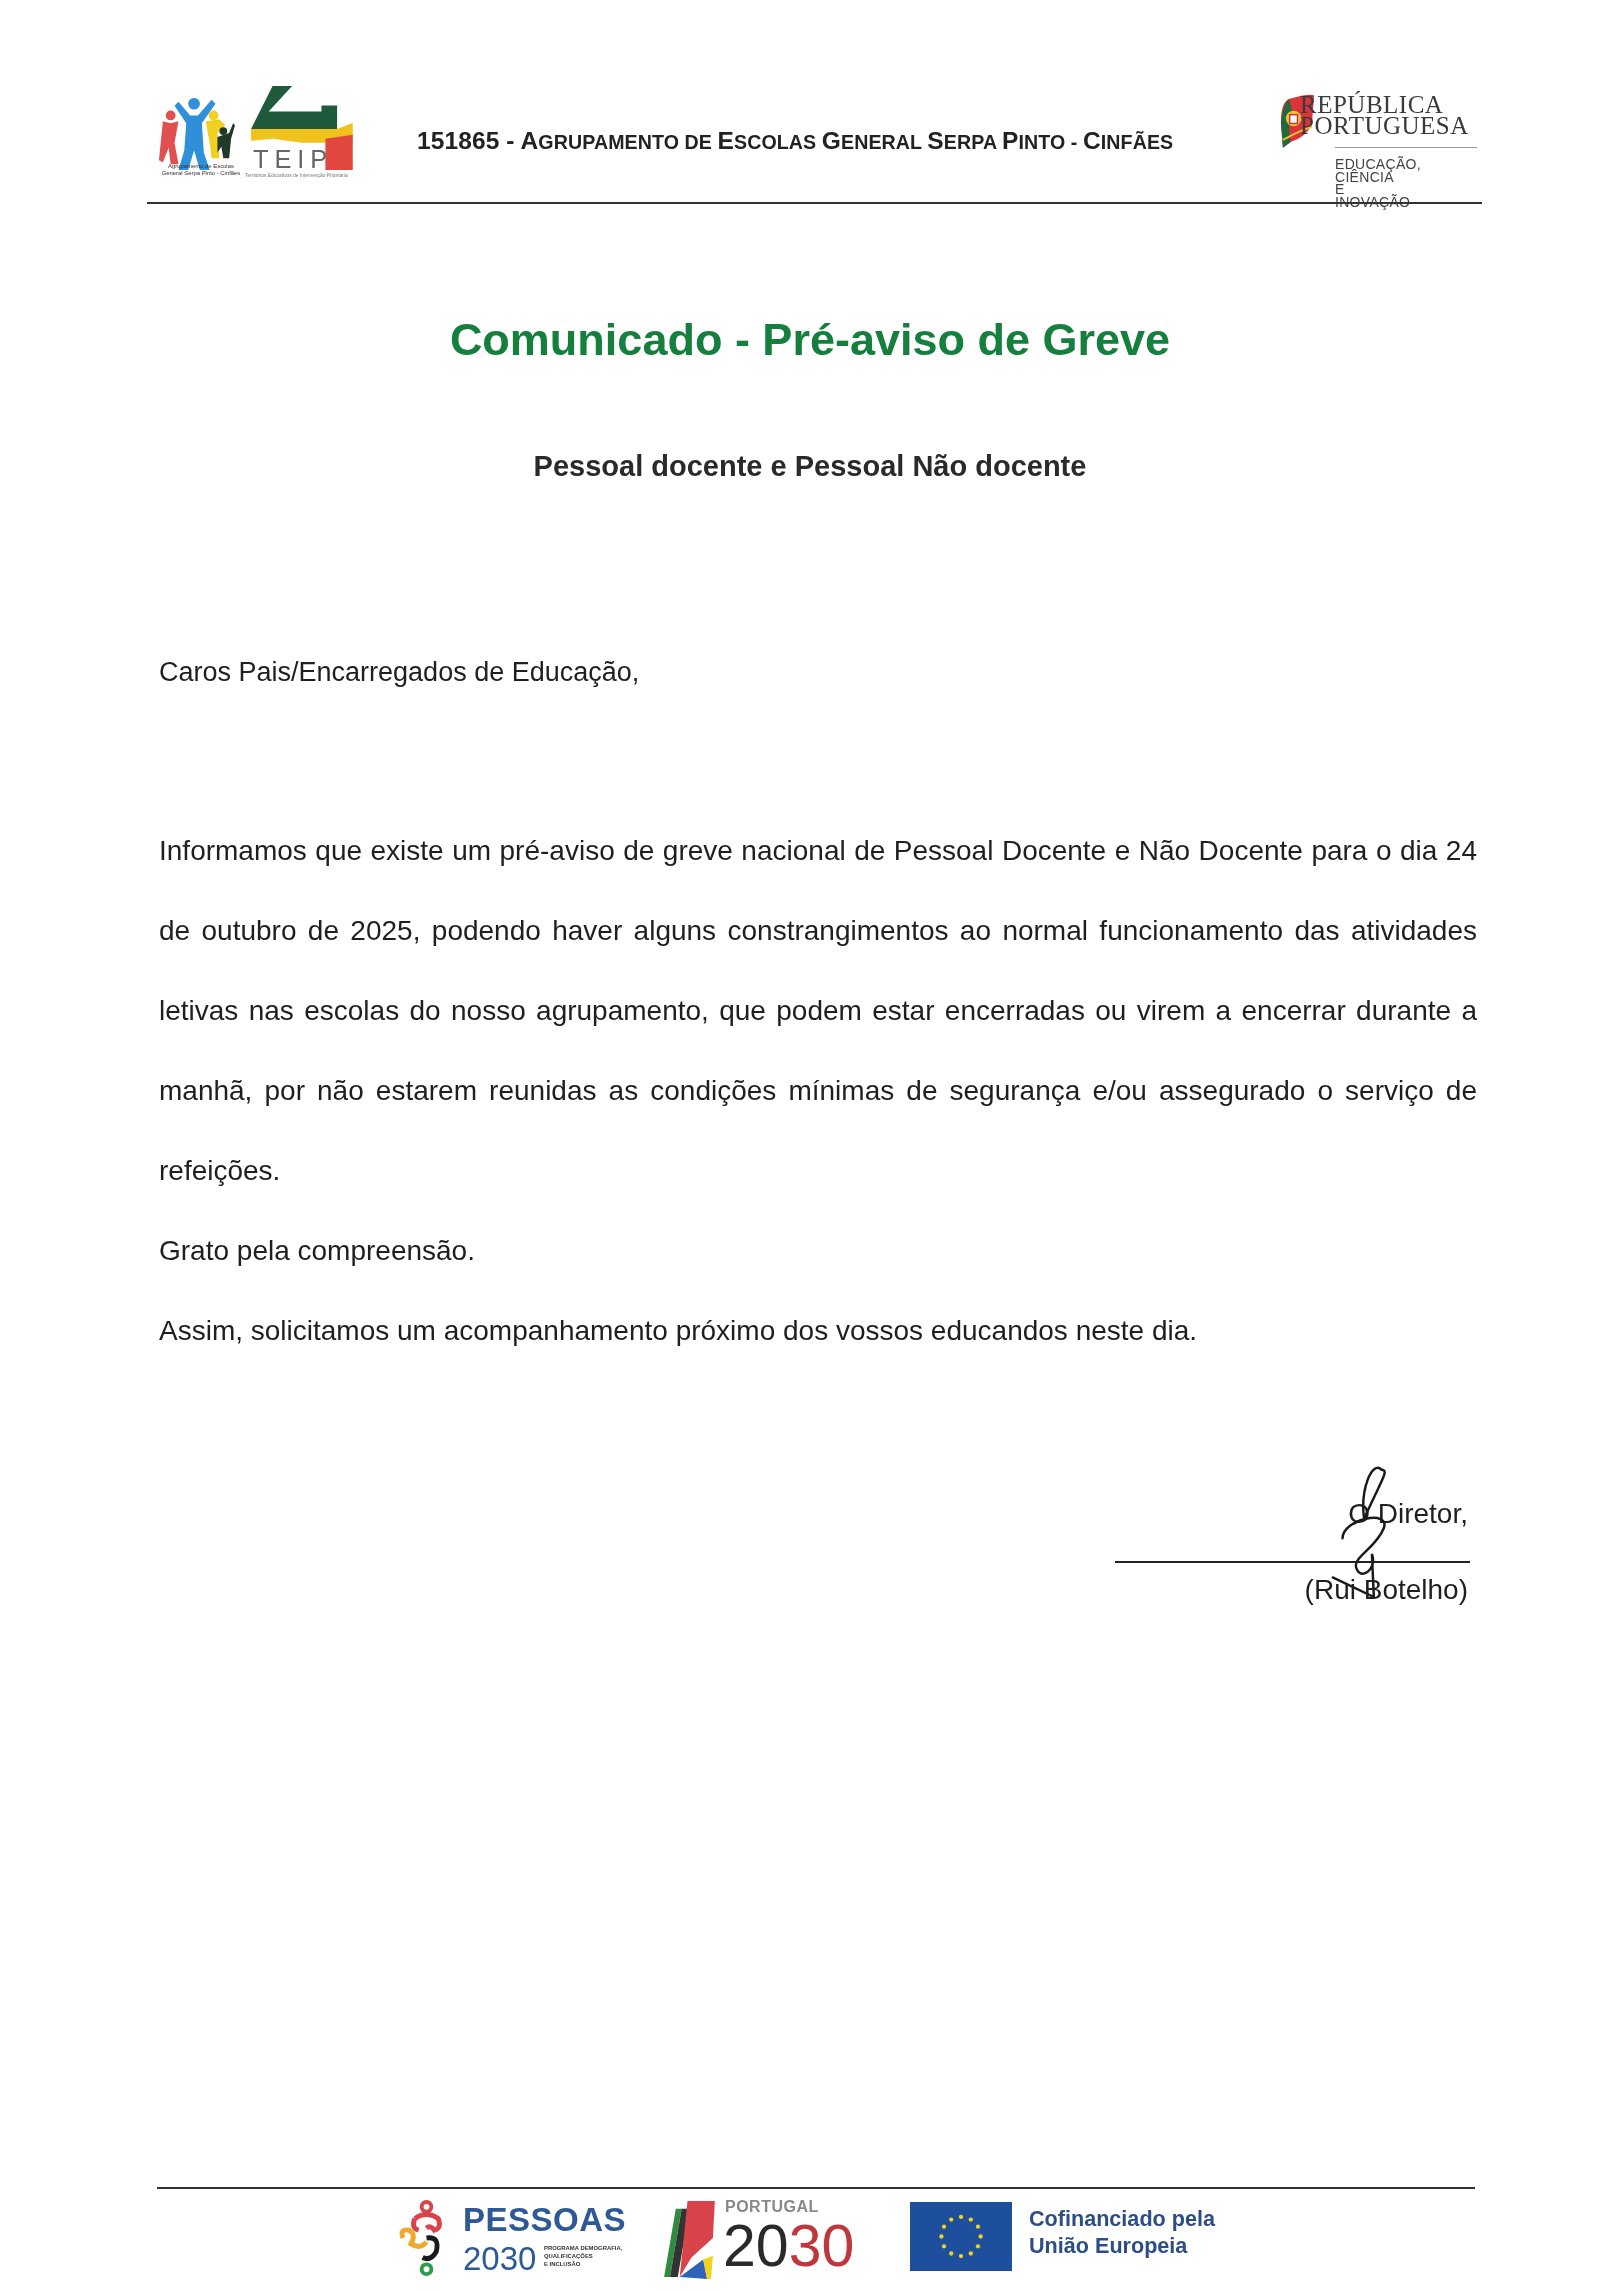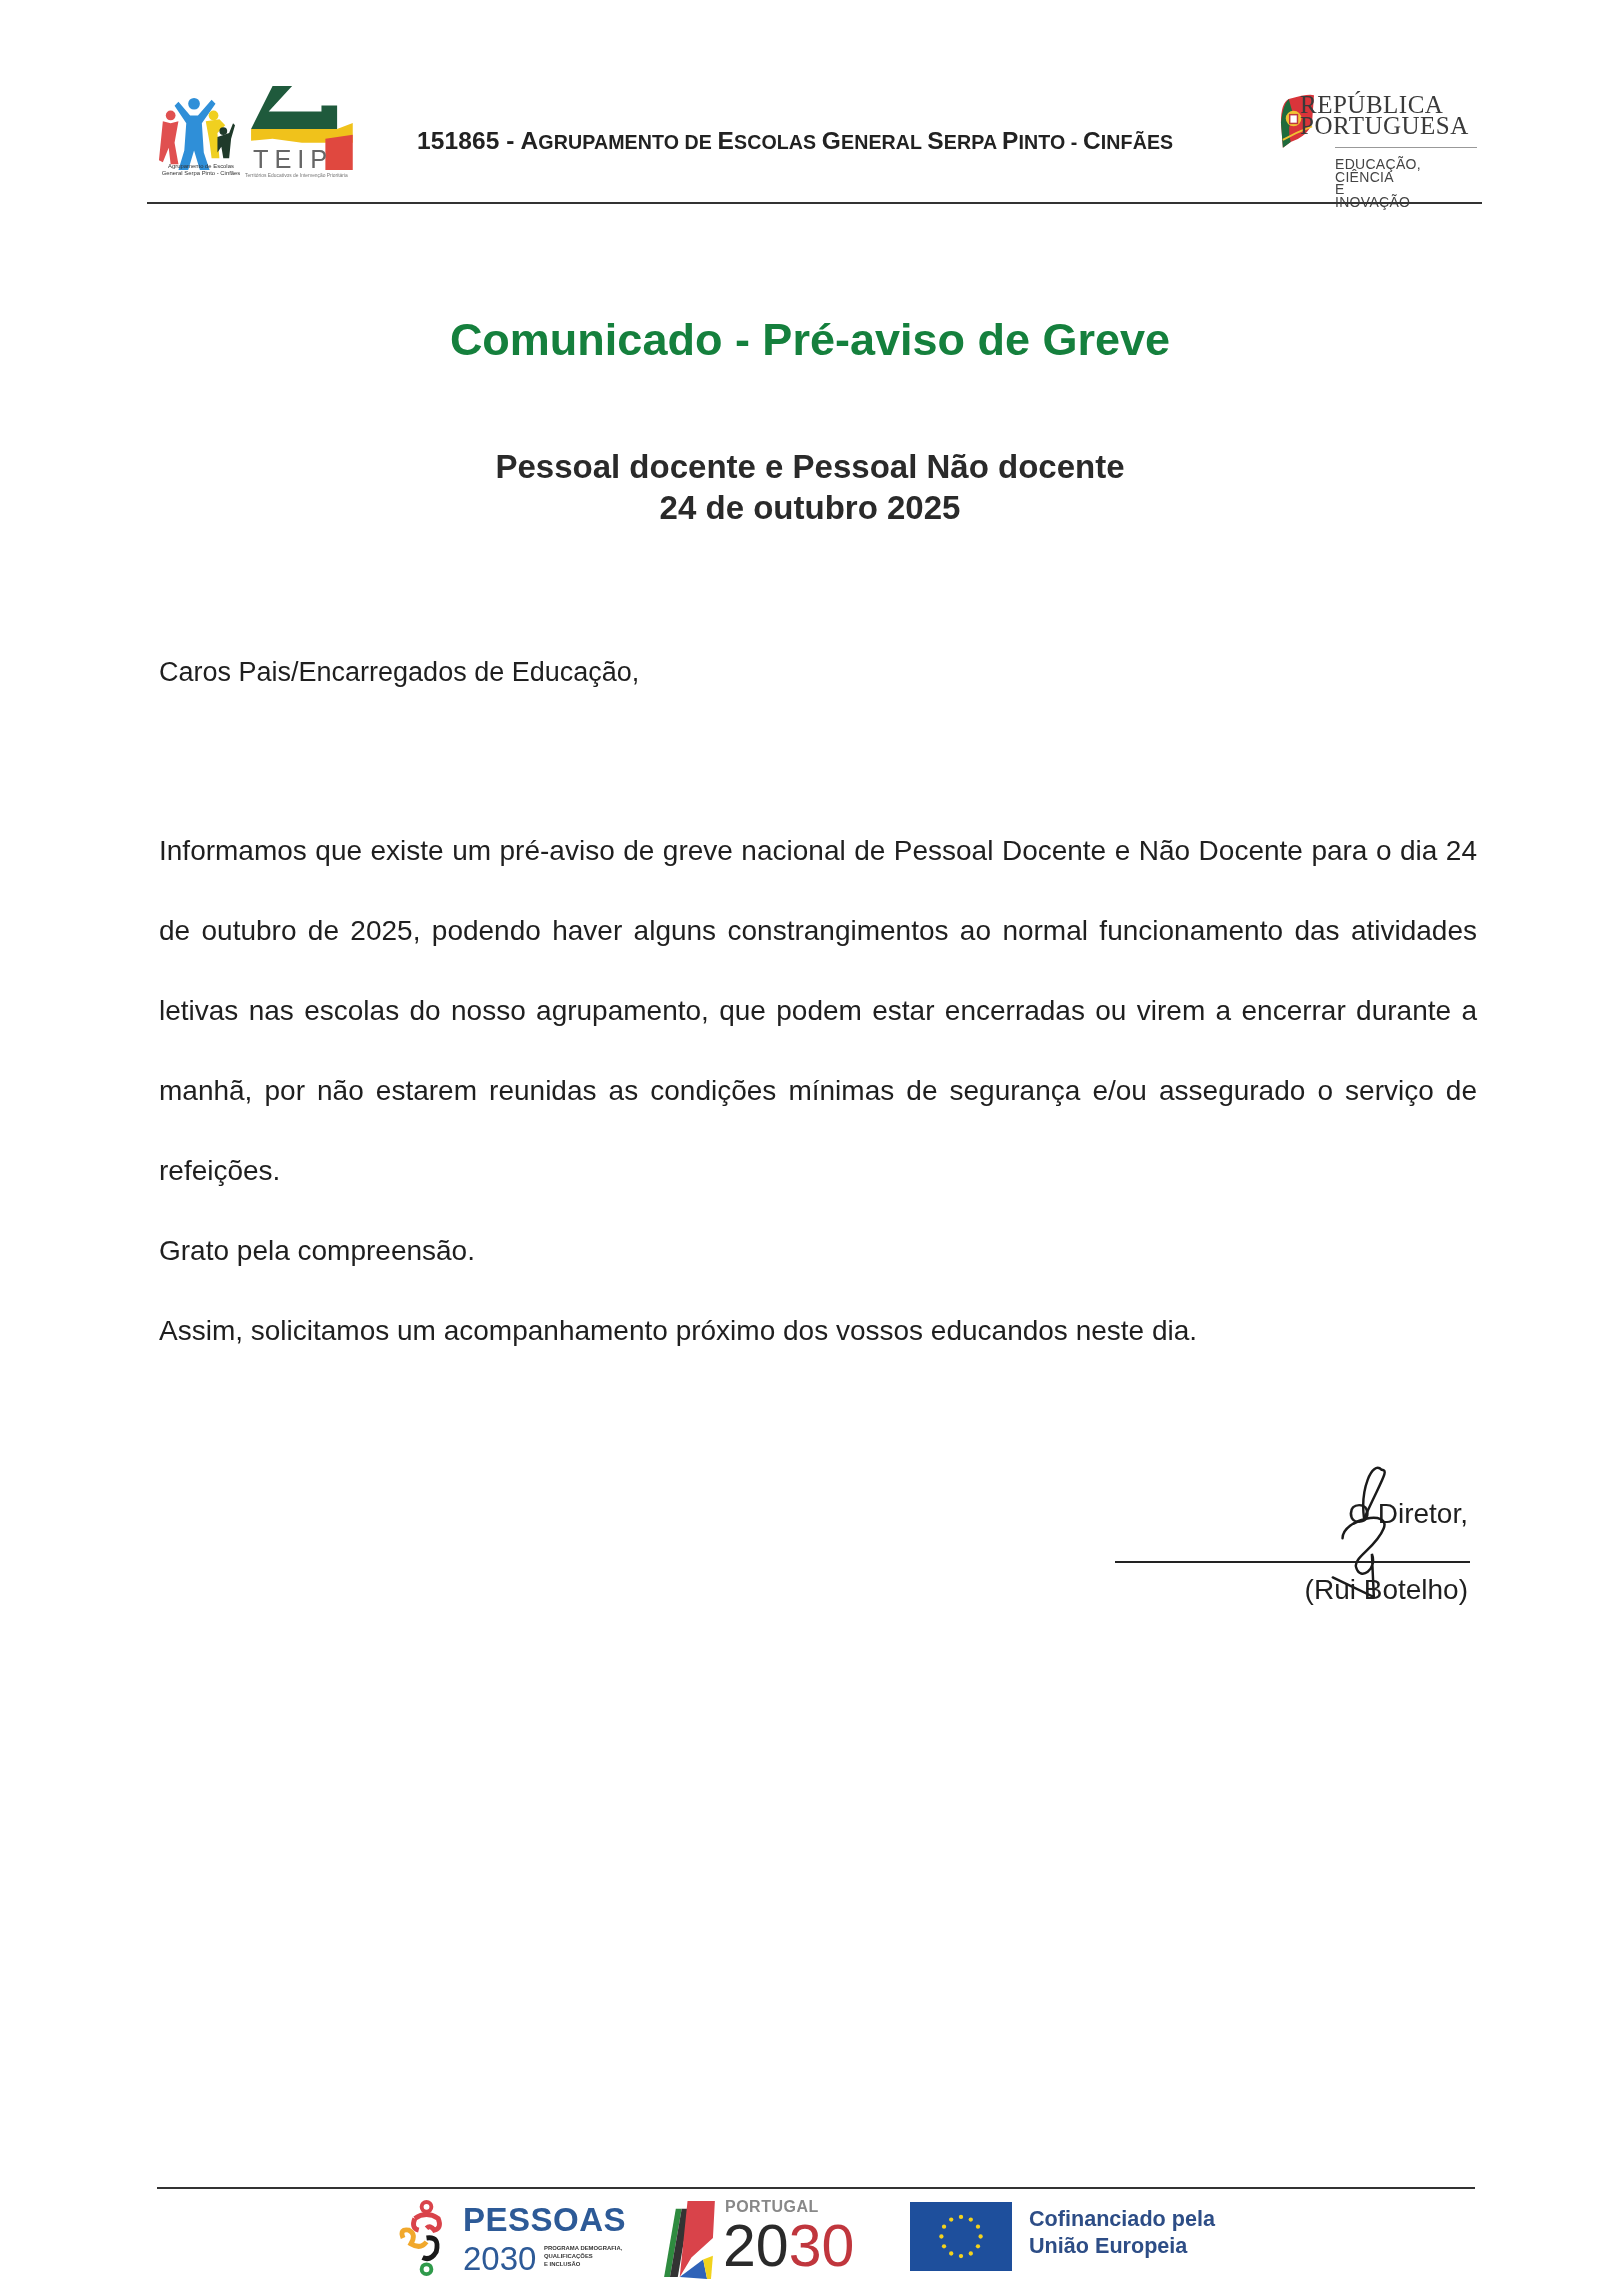--- a/index.html
+++ b/index.html
@@ -16,21 +16,21 @@
   .school-name .big { font-size: 24.5px; }
   .school-name .sc { font-size: 19.6px; }
   .rep-emblem { left: 1279px; top: 93px; width: 35px; height: 55px; }
   .rep-name { left: 1300px; top: 95px; font-family: "Liberation Serif", serif; font-size: 25px; line-height: 20.6px; color: #3a3a3a; letter-spacing: 0.5px; }
   .rep-rule { left: 1335px; top: 147px; width: 142px; height: 1px; background: #999; }
   .rep-ministry { left: 1335px; top: 158px; font-size: 14px; line-height: 12.7px; font-weight: normal; color: #444; letter-spacing: 0.3px; }
   .header-rule { left: 147px; top: 202px; width: 1335px; height: 2px; background: #333; }
 
   
   .title { left: 0; width: 1620px; top: 314px; text-align: center; font-size: 45px; font-weight: bold; color: #15803d; }
-  .subtitle { left: 0; width: 1620px; top: 446px; text-align: center; font-size: 33px; line-height: 41px; font-weight: bold; color: #2a2a2a; }
+  .subtitle { left: 0; width: 1620px; top: 446px; text-align: center; font-size: 29px; line-height: 41px; font-weight: bold; color: #2a2a2a; }
 
   
   .salutation { left: 159px; top: 657px; font-size: 27px; color: #1f1f1f; }
   .body-text { left: 159px; top: 811px; width: 1318px; font-size: 28px; line-height: 80px; text-align: justify; color: #1f1f1f; }
   .body-text p { margin: 0; }
 
   
   .sig-role { right: 152px; top: 1454px; font-size: 28px; margin-top: 44px; }
   .sig-line { left: 1115px; top: 1561px; width: 355px; height: 2px; background: #222; }
   .sig-name { right: 152px; top: 1574px; font-size: 28px; }
@@ -92,21 +92,20 @@
   <div class="abs rep-ministry">
     <div>EDUCAÇÃO, CIÊNCIA</div>
     <div>E INOVAÇÃO</div>
   </div>
   <div class="abs header-rule"></div>
 </div>
 
 <div class="abs title">Comunicado - Pré-aviso de Greve</div>
 <div class="abs subtitle">
   <div>Pessoal docente e Pessoal Não docente</div>
-  <div>24 de outubro 2025</div>
 </div>
 
 <div class="abs salutation">Caros Pais/Encarregados de Educação,</div>
 <div class="abs body-text">
   <p>Informamos que existe um pré-aviso de greve nacional de Pessoal Docente e Não Docente para o dia 24 de outubro de 2025, podendo haver alguns constrangimentos ao normal funcionamento das atividades letivas nas escolas do nosso agrupamento, que podem estar encerradas ou virem a encerrar durante a manhã, por não estarem reunidas as condições mínimas de segurança e/ou assegurado o serviço de refeições.</p>
   <p>Grato pela compreensão.</p>
   <p>Assim, solicitamos um acompanhamento próximo dos vossos educandos neste dia.</p>
 </div>
 
 <div class="abs sig-role">O Diretor,</div>

